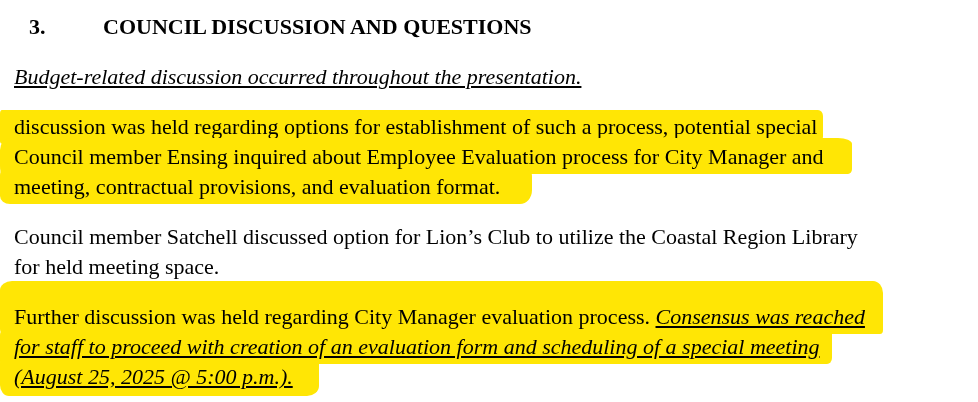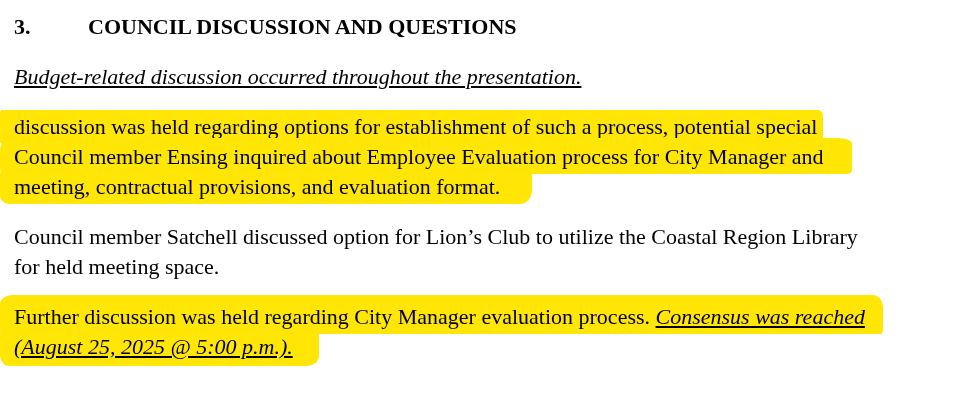--- a/index.html
+++ b/index.html
@@ -18,21 +18,21 @@
     font-size: 22px;
     overflow: hidden;
   }
   .doc {
     padding: 12px 14px 0 14px;
     width: 978px;
   }
   .heading {
     font-weight: bold;
     line-height: 30px;
-    margin: 0 0 20px 0;
+    margin: 0 0 20px 15px;
     white-space: nowrap;
   }
   .hnum {
     display: inline-block;
     width: 74px;
   }
   .para {
     margin: 0 0 20px 0;
   }
   .line {
@@ -43,21 +43,21 @@
   
   .hl {
     background: var(--highlight);
     padding: 4px 12px 5px 14px;
     margin-left: -14px;
     border-radius: 4px 8px 3px 6px / 8px 4px 9px 5px;
   }
   .hl-a { padding-right: 28px; padding-top: 6px; border-radius: 10px 14px 4px 2px / 12px 6px 5px 8px; }
   .hl-b { padding-right: 6px;  border-radius: 2px 5px 9px 3px / 4px 6px 7px 3px; }
   .hl-c { padding-right: 32px; border-radius: 3px 4px 12px 10px / 5px 6px 14px 8px; }
-  .hl-d { padding-right: 18px; padding-top: 9px; border-radius: 12px 10px 3px 4px / 9px 12px 4px 5px; }
+  .hl-d { padding-right: 18px; padding-top: 23px; border-radius: 12px 10px 3px 4px / 9px 12px 4px 5px; }
   .hl-e { padding-right: 12px; border-radius: 3px 6px 5px 2px / 5px 4px 6px 3px; }
   .hl-f { padding-right: 26px; padding-bottom: 7px; border-radius: 2px 5px 12px 9px / 3px 4px 10px 11px; margin-top: 41px; }
 </style>
 </head>
 <body>
 
 <div class="doc">
 
   <div class="heading">
     <span class="hnum">3.</span><span>COUNCIL DISCUSSION AND QUESTIONS</span>
@@ -73,16 +73,17 @@
     <div class="line"><span class="hl hl-c">meeting, contractual provisions, and evaluation format.</span></div>
   </div>
 
   <div class="para">
     <div class="line">Council member Satchell discussed option for Lion’s Club to utilize the Coastal Region Library</div>
     <div class="line">for held meeting space.</div>
   </div>
 
   <div class="para">
     <div class="line"><span class="hl hl-d"><span>Further discussion was held regarding City Manager evaluation process. </span><span class="italic">Consensus was reached</span></span></div>
+    <div class="line italic"><span class="hl hl-e">for staff to proceed with creation of an evaluation form and scheduling of a special meeting</span></div>
     <div class="line italic"><span class="hl hl-f">(August 25, 2025 @ 5:00 p.m.).</span></div>
   </div>
 
 </div>
 
 </body></html>

